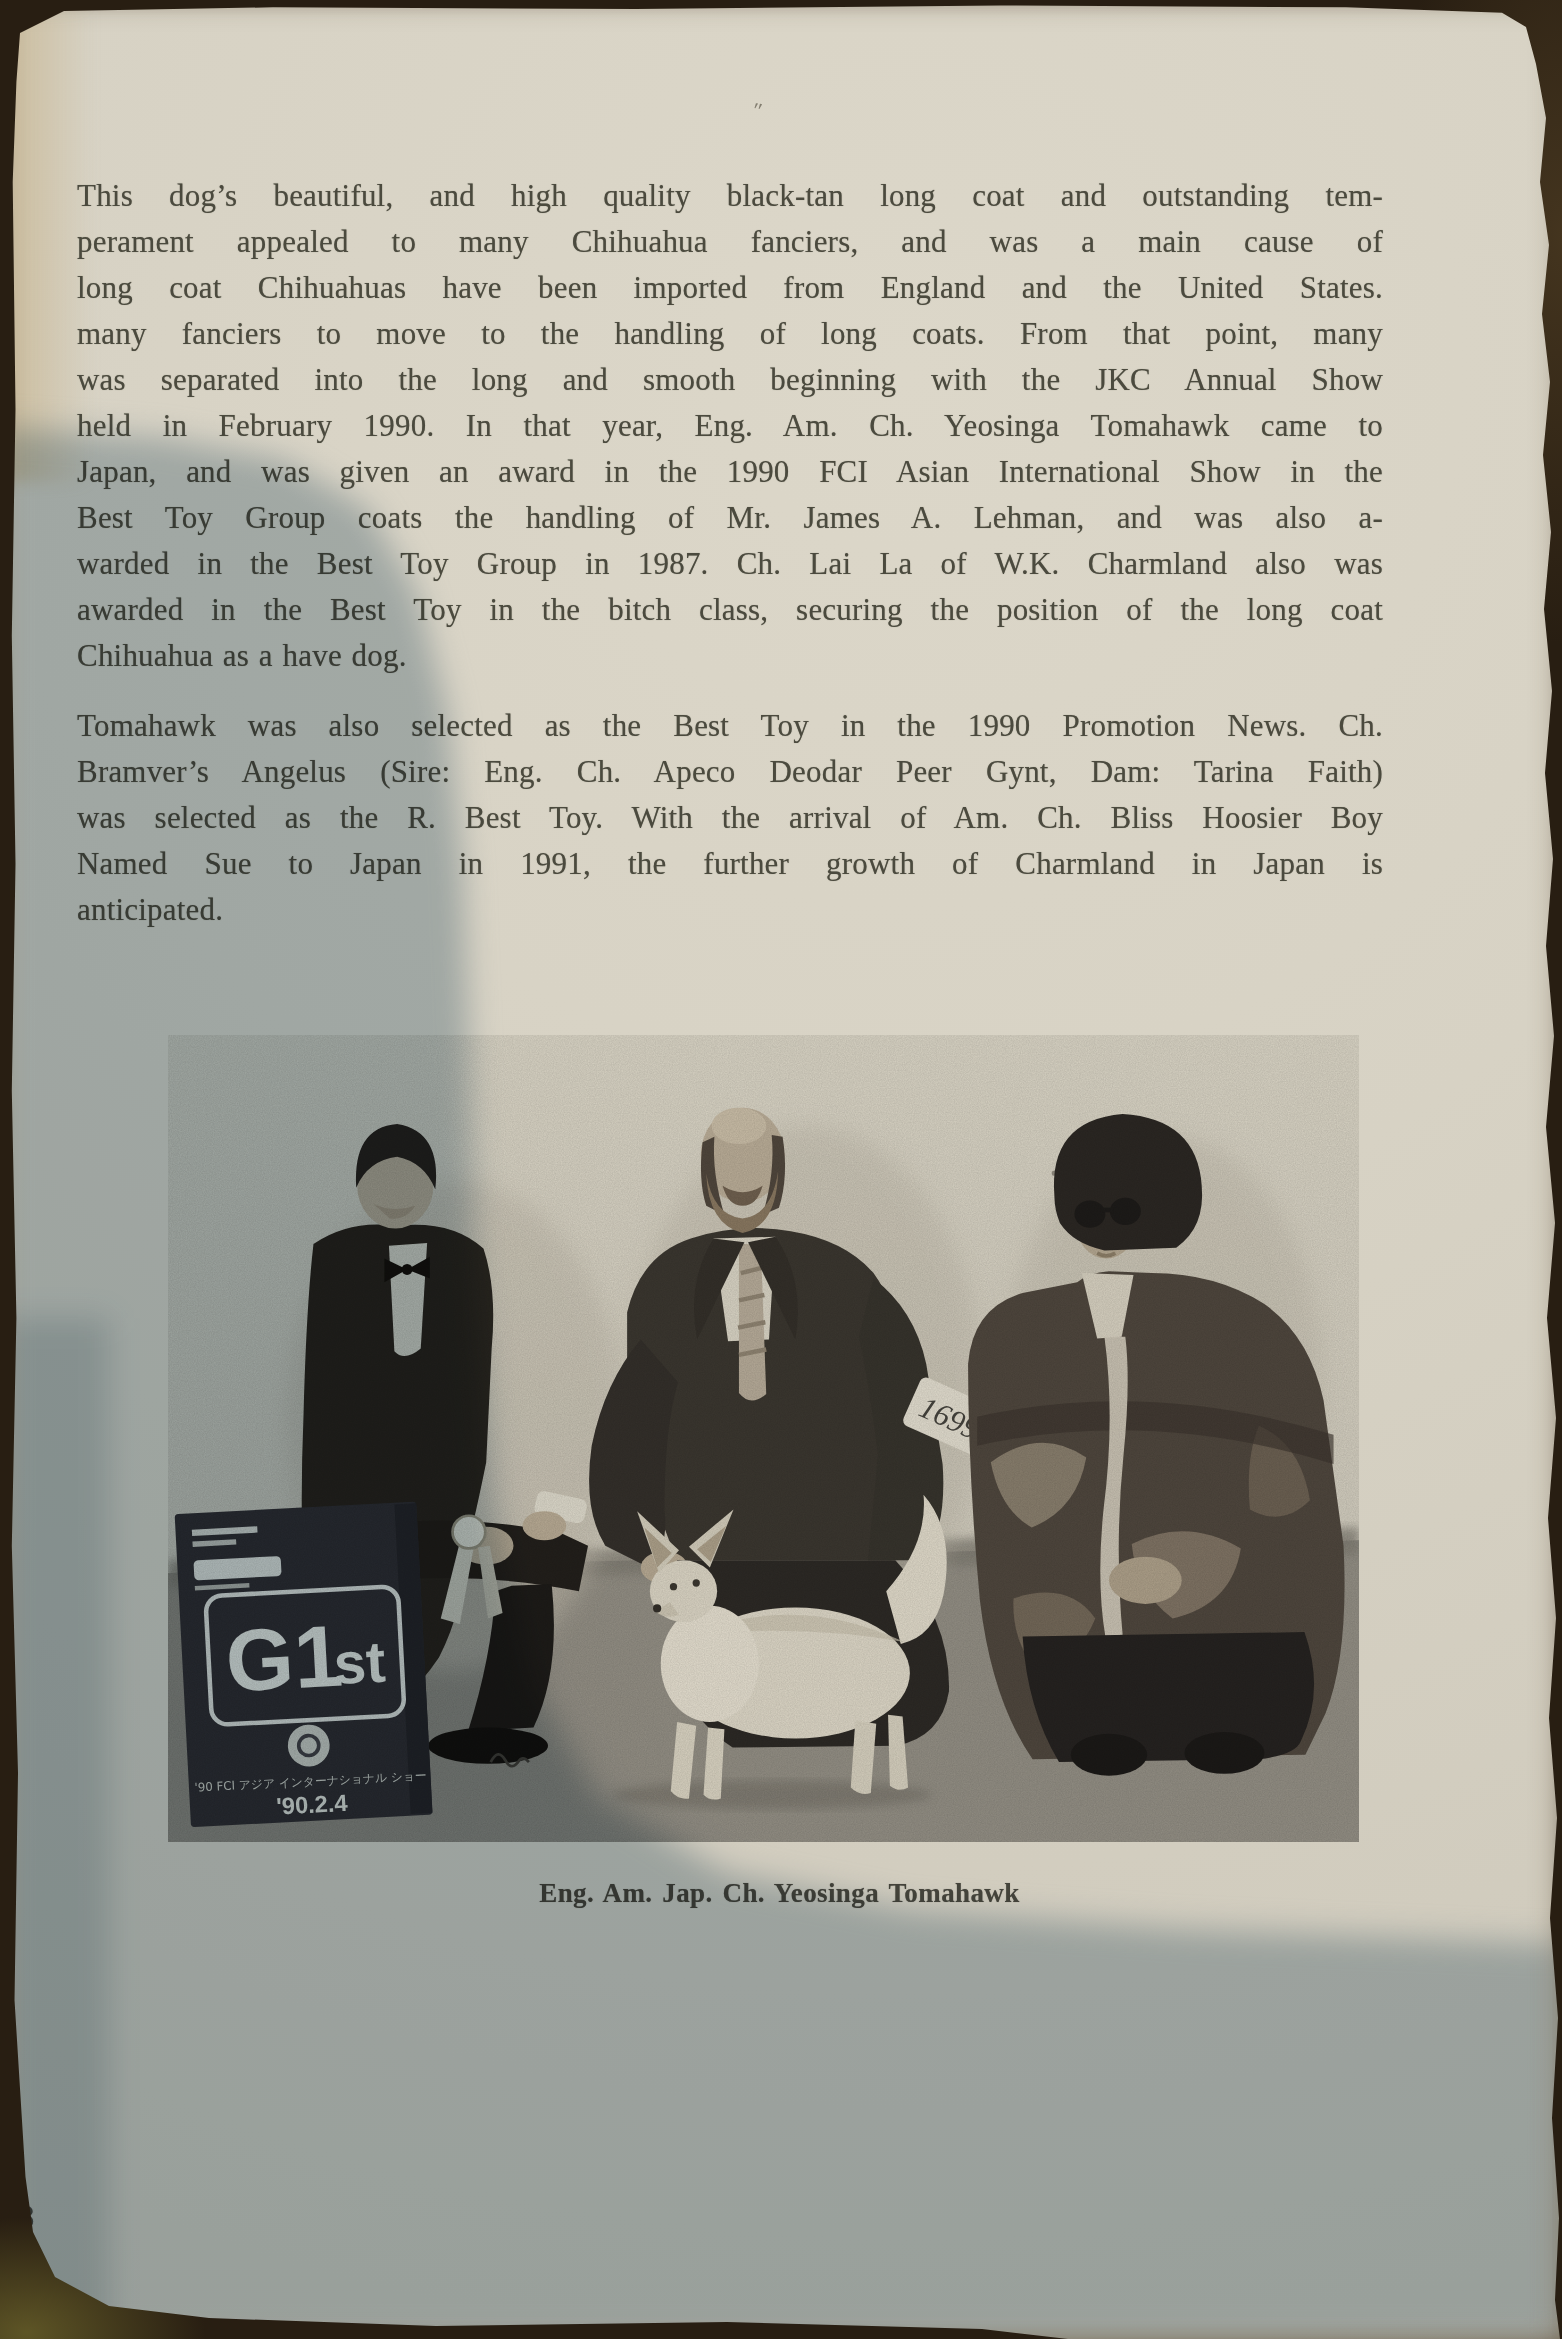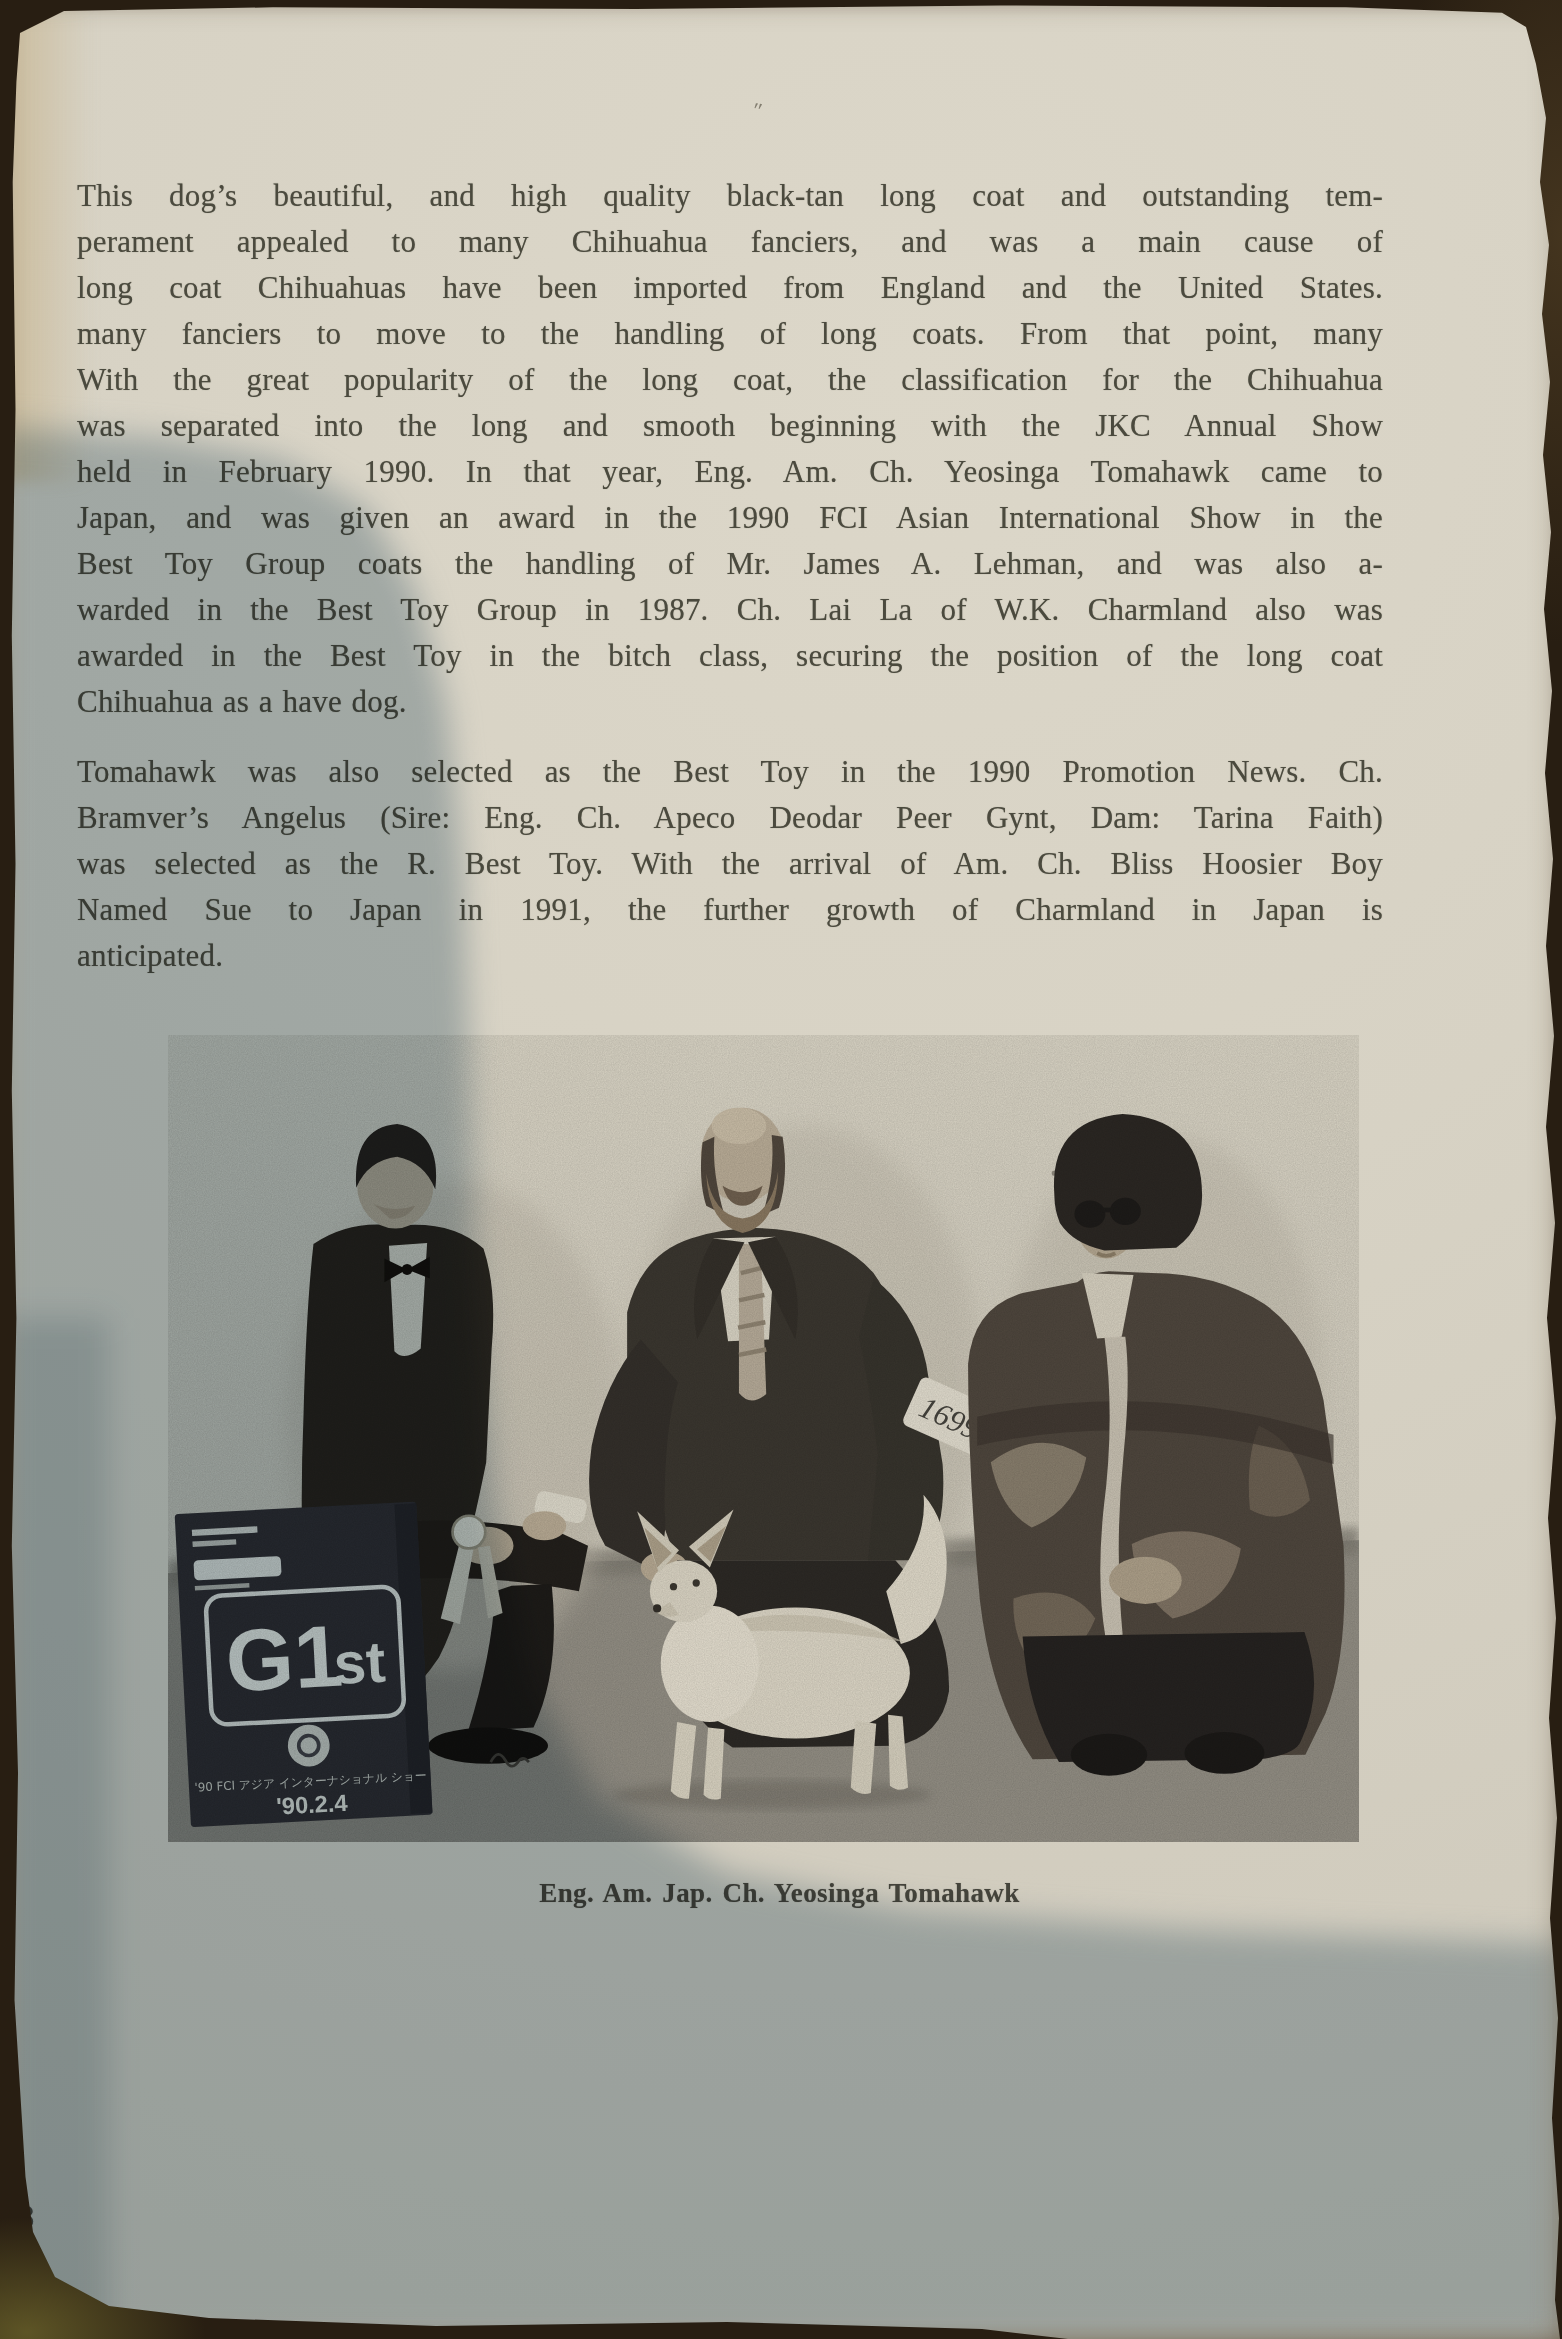--- a/index.html
+++ b/index.html
@@ -100,21 +100,20 @@
 
 <div class="page">
   <div class="tan-edge"></div>
 
   <div class="textblock">
     <div class="para">
         <div class="tline">This dog’s beautiful, and high quality black-tan long coat and outstanding tem-</div>
         <div class="tline">perament appealed to many Chihuahua fanciers, and was a main cause of</div>
         <div class="tline">long coat Chihuahuas have been imported from England and the United States.</div>
         <div class="tline">many fanciers to move to the handling of long coats. From that point, many</div>
-        <div class="tline">With the great popularity of the long coat, the classification for the Chihuahua</div>
         <div class="tline">was separated into the long and smooth beginning with the JKC Annual Show</div>
         <div class="tline">held in February 1990. In that year, Eng. Am. Ch. Yeosinga Tomahawk came to</div>
         <div class="tline">Japan, and was given an award in the 1990 FCI Asian International Show in the</div>
         <div class="tline">Best Toy Group coats the handling of Mr. James A. Lehman, and was also a-</div>
         <div class="tline">warded in the Best Toy Group in 1987. Ch. Lai La of W.K. Charmland also was</div>
         <div class="tline">awarded in the Best Toy in the bitch class, securing the position of the long coat</div>
         <div class="tline tline-last">Chihuahua as a have dog.</div>
       </div>
     <div class="para">
         <div class="tline">Tomahawk was also selected as the Best Toy in the 1990 Promotion News. Ch.</div>

